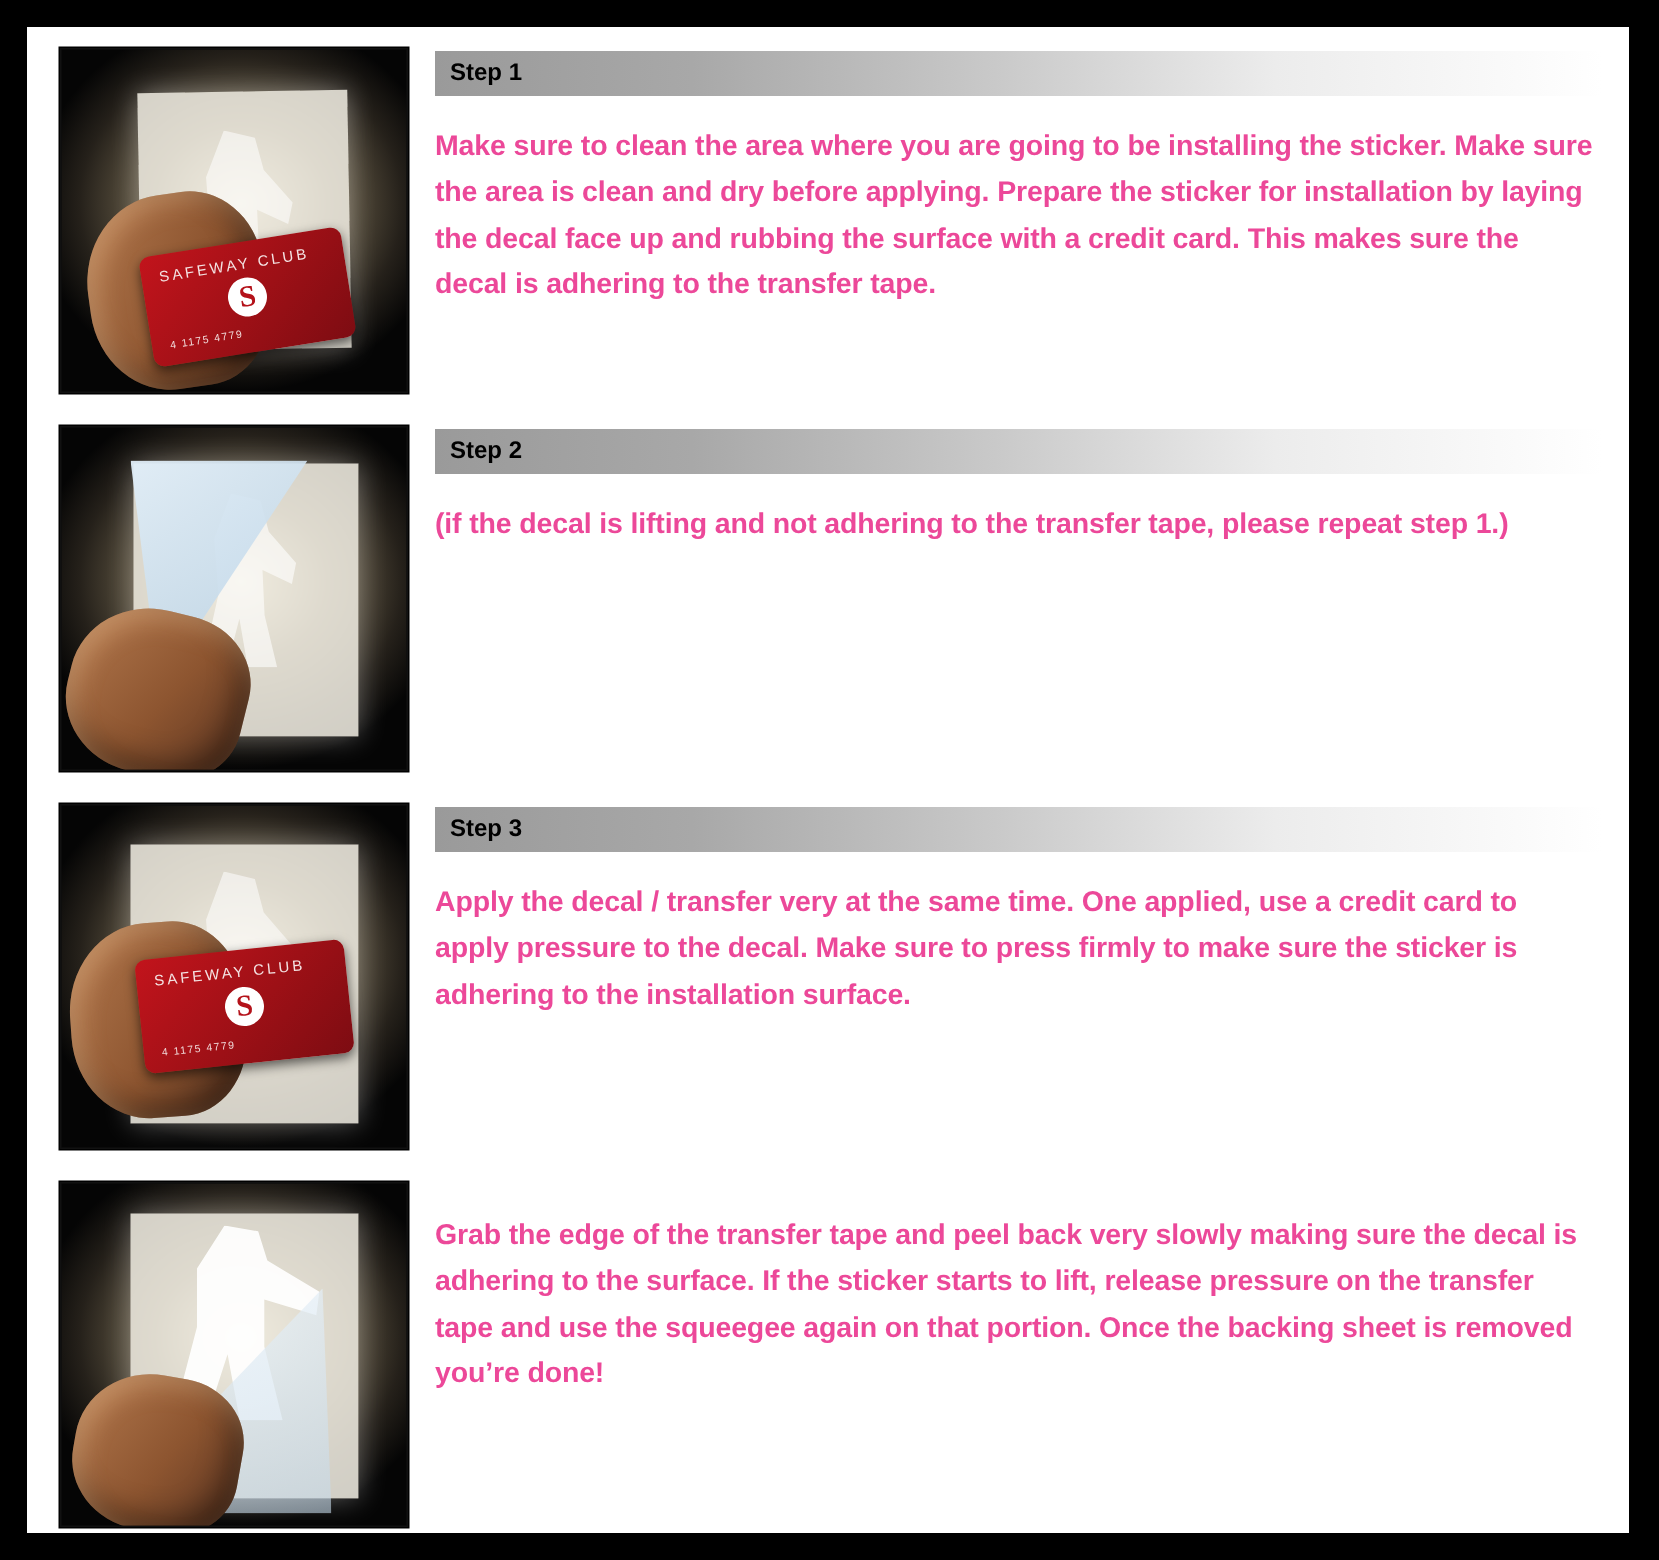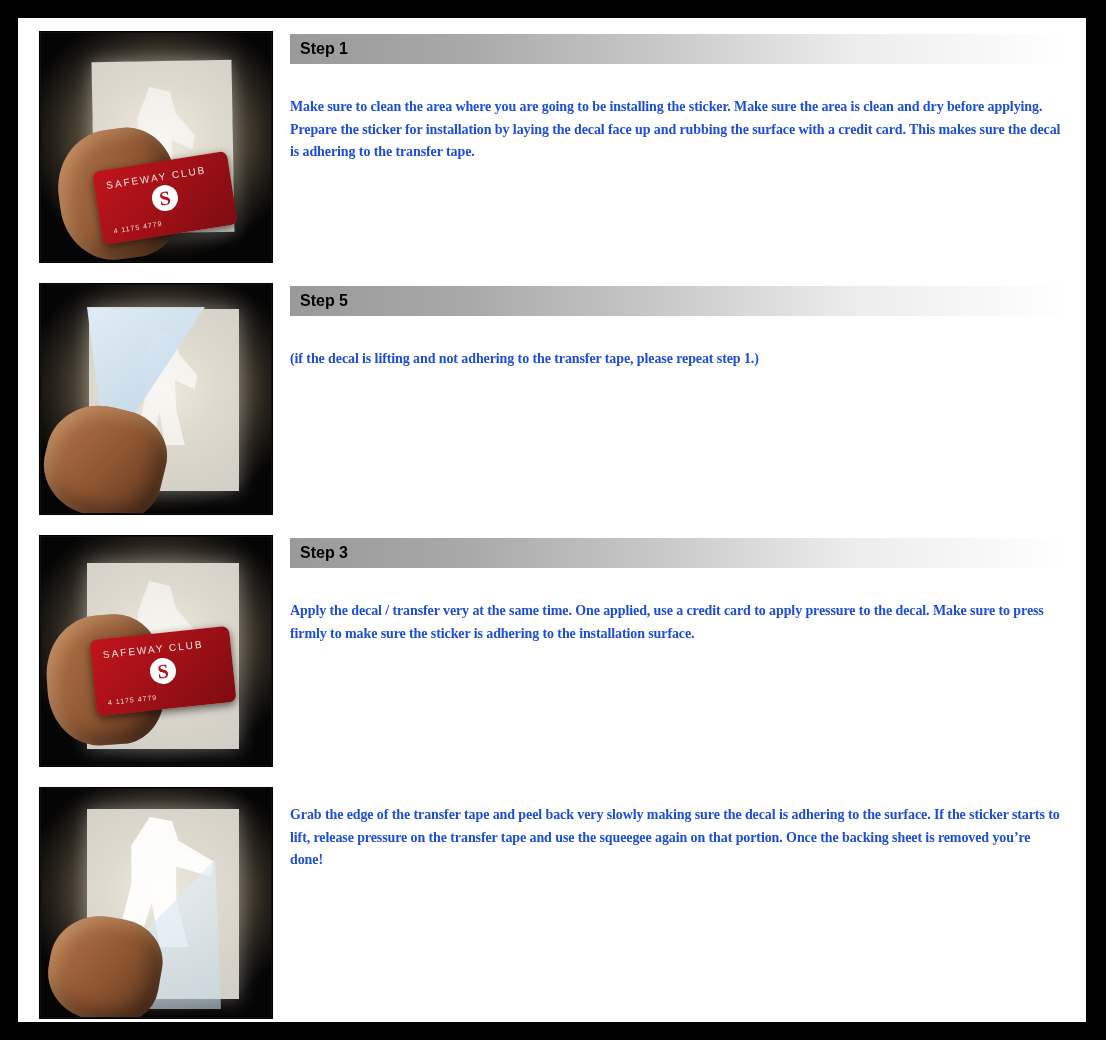--- a/index.html
+++ b/index.html
@@ -159,35 +159,35 @@
     flex: 1 1 auto;
     min-width: 0;
     padding-top: 2px;
   }
   .step-bar {
     height: 30px;
     background: linear-gradient(to right, #9a9a9a 0%, #a8a8a8 22%, #c9c9c9 48%, #ececec 72%, #ffffff 100%);
     display: flex;
     align-items: center;
     padding-left: 10px;
-    margin-bottom: 32px;
+    margin-bottom: 18px;
   }
   .step-bar .label {
     font-size: 16px;
     font-weight: bold;
     color: #000;
     font-family: "Liberation Sans", sans-serif;
   }
   .body-text {
-    font-size: 14px;
+    font-size: 19px;
     font-weight: bold;
     line-height: 1.62;
-    color: #1d4ed8;
+    color: #ec4899;
     letter-spacing: -0.1px;
-    font-family: Liberation Serif, serif;
+    font-family: Liberation Sans, sans-serif;
     padding-right: 6px;
   }
   .body-text + .body-text {
     margin-top: 33px;
   }
 </style>
 </head>
 <body>
 
 <div class="page">
@@ -217,21 +217,21 @@
       <div class="step-row">
         <div class="photo">
           <div class="glow"></div>
           <div class="paper p2-paper"></div>
           <div class="p2-silh"></div>
           <div class="p2-peel"></div>
           <div class="hand p2-hand"></div>
         </div>
         <div class="content">
           <div class="step-bar">
-            <span class="label">Step 5</span>
+            <span class="label">Step 2</span>
           </div>
           <p class="body-text">(if the decal is lifting and not adhering to the transfer tape, please repeat step 1.)</p>
         </div>
       </div>
 
       <div class="step-row">
         <div class="photo">
           <div class="glow"></div>
           <div class="paper p3-paper"></div>
           <div class="p3-silh"></div>

